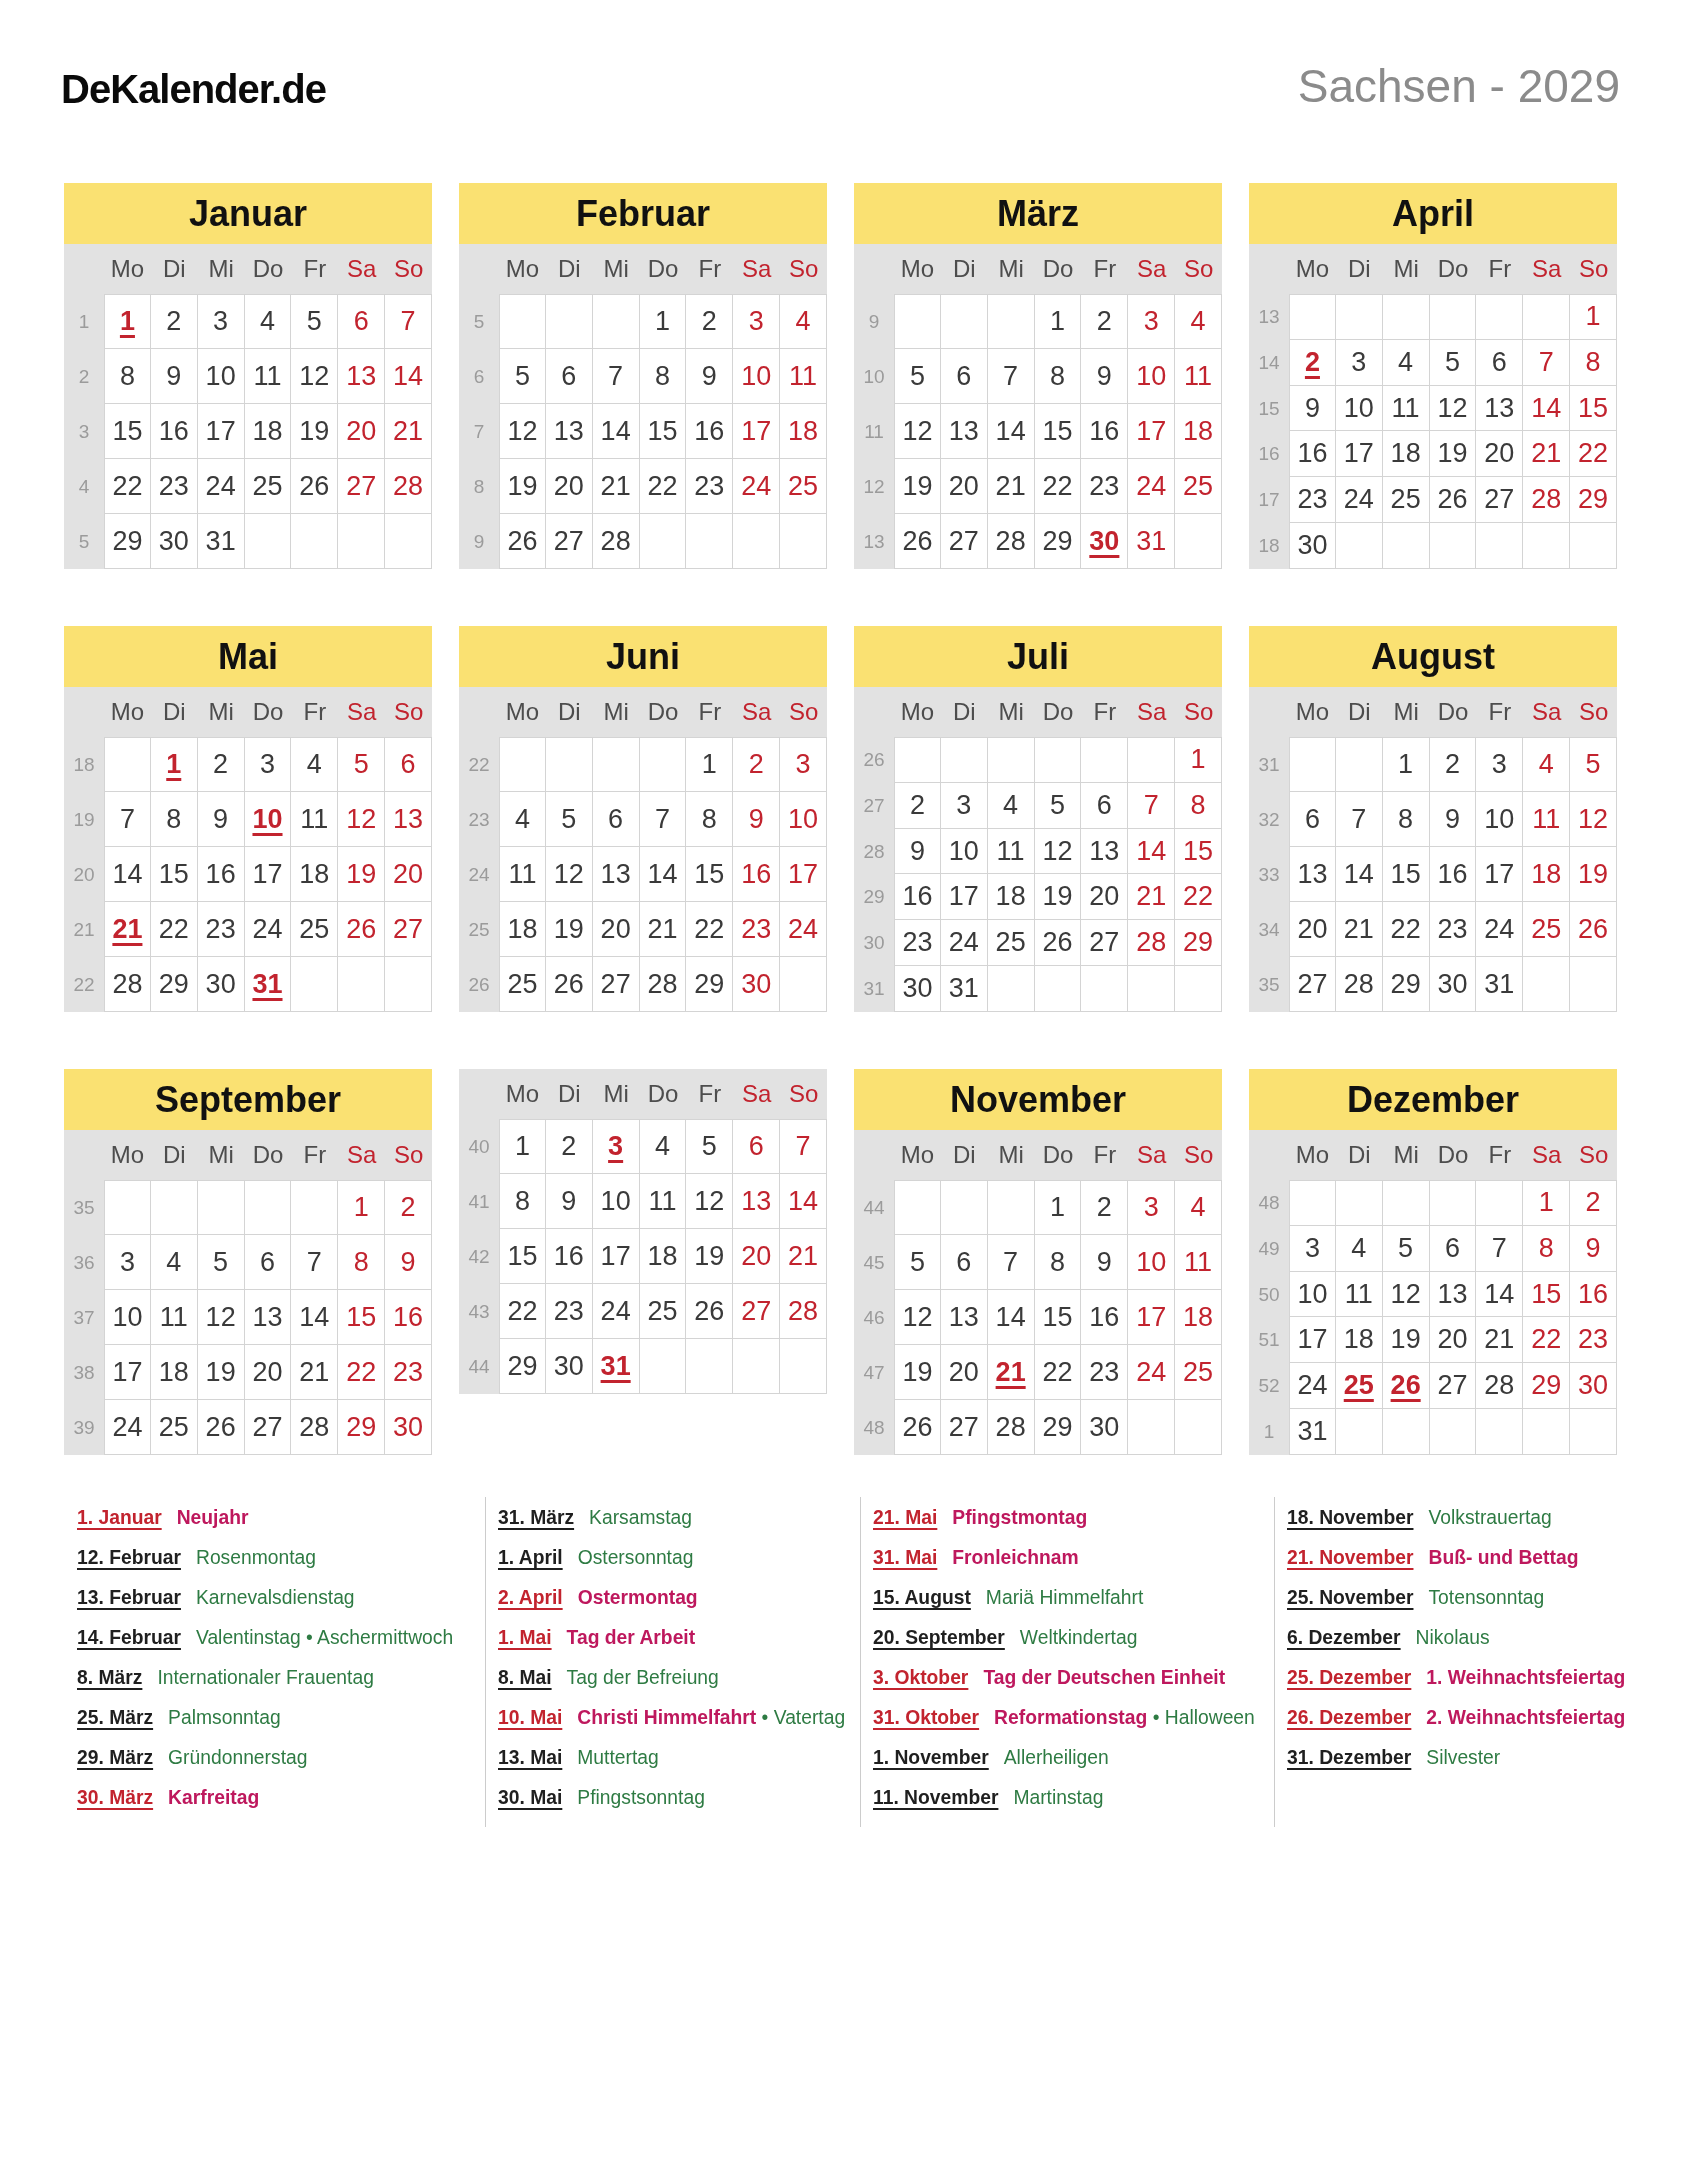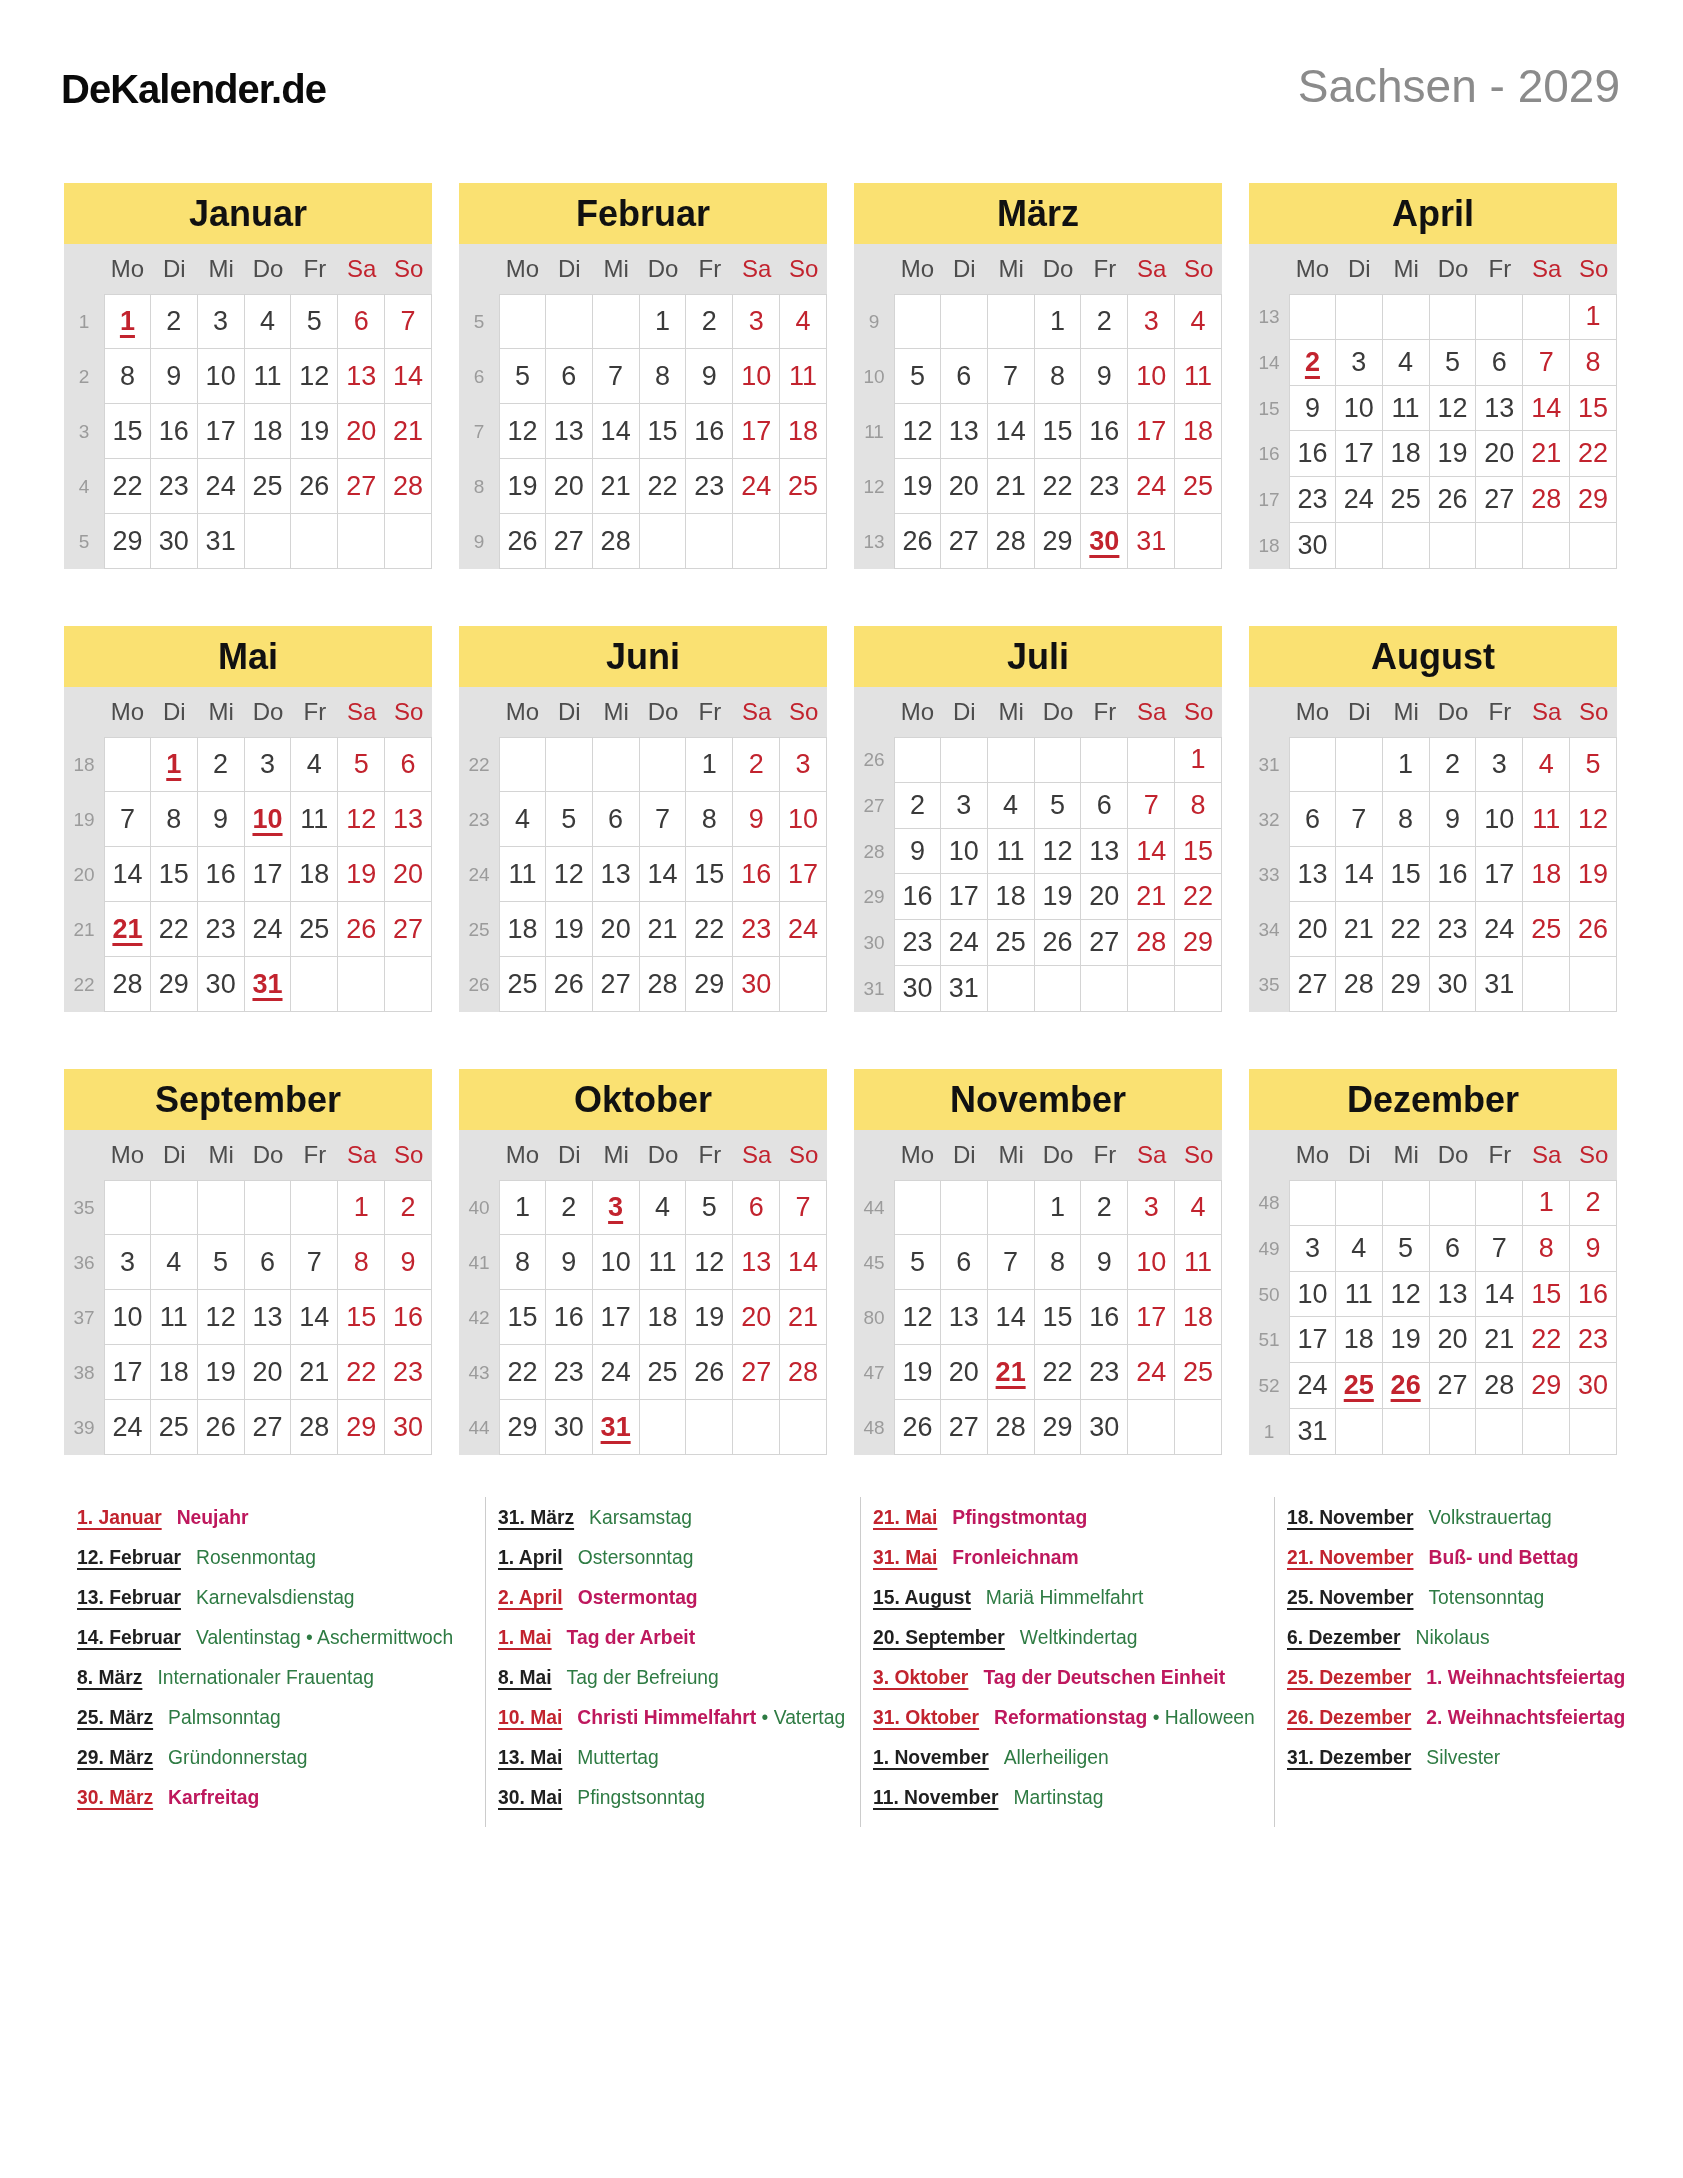--- a/index.html
+++ b/index.html
@@ -539,21 +539,20 @@
           <div class="day bl">24</div>
           <div class="day">25</div>
           <div class="day">26</div>
           <div class="day">27</div>
           <div class="day">28</div>
           <div class="day wkend">29</div>
           <div class="day wkend">30</div>
         </div>
       </div>
       <div class="month">
-        <div class="mtitle">Oktober</div>
         <div class="mbody" style="grid-template-rows: 50px repeat(5, 1fr);">
           <div class="wd"></div>
           <div class="wd">Mo</div>
           <div class="wd">Di</div>
           <div class="wd">Mi</div>
           <div class="wd">Do</div>
           <div class="wd">Fr</div>
           <div class="wd wkend">Sa</div>
           <div class="wd wkend">So</div>
           <div class="wnum">40</div>
@@ -618,21 +617,21 @@
           <div class="day wkend bt">3</div>
           <div class="day wkend bt">4</div>
           <div class="wnum">45</div>
           <div class="day bl">5</div>
           <div class="day">6</div>
           <div class="day">7</div>
           <div class="day">8</div>
           <div class="day">9</div>
           <div class="day wkend">10</div>
           <div class="day wkend">11</div>
-          <div class="wnum">80</div>
+          <div class="wnum">46</div>
           <div class="day bl">12</div>
           <div class="day">13</div>
           <div class="day">14</div>
           <div class="day">15</div>
           <div class="day">16</div>
           <div class="day wkend">17</div>
           <div class="day wkend">18</div>
           <div class="wnum">47</div>
           <div class="day bl">19</div>
           <div class="day">20</div>

